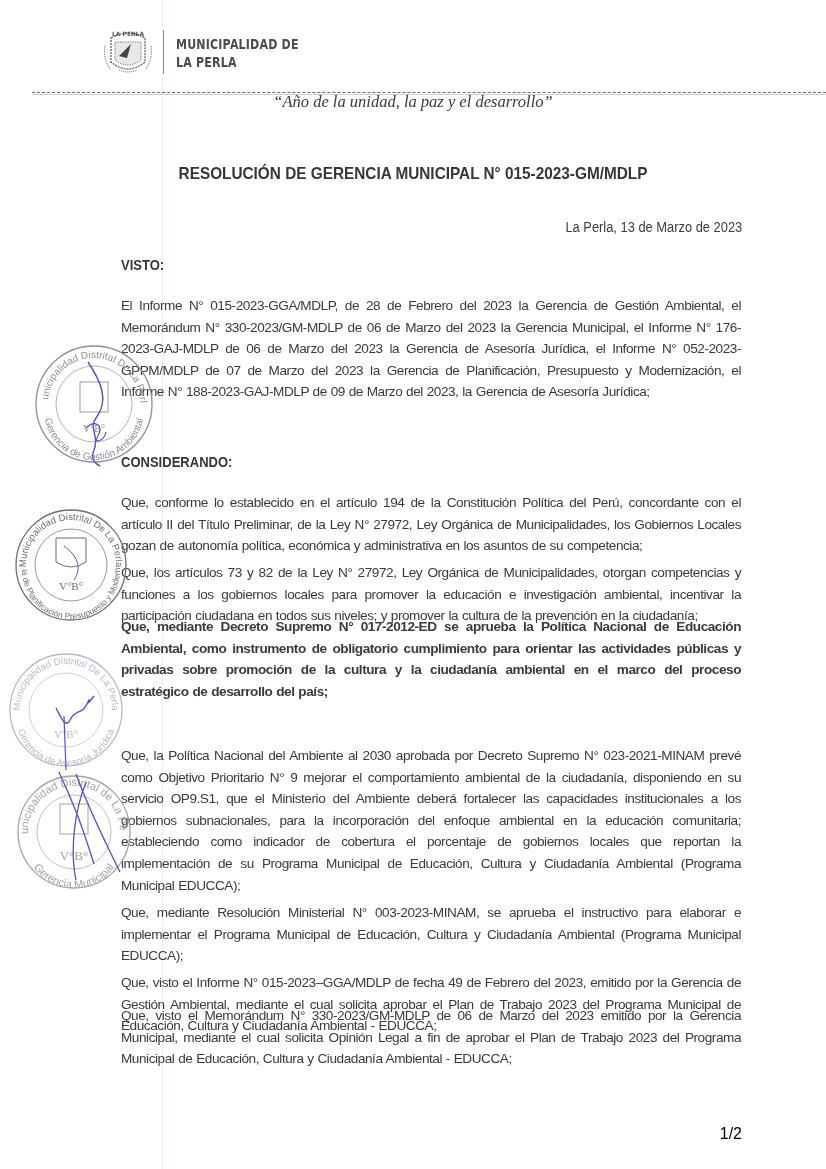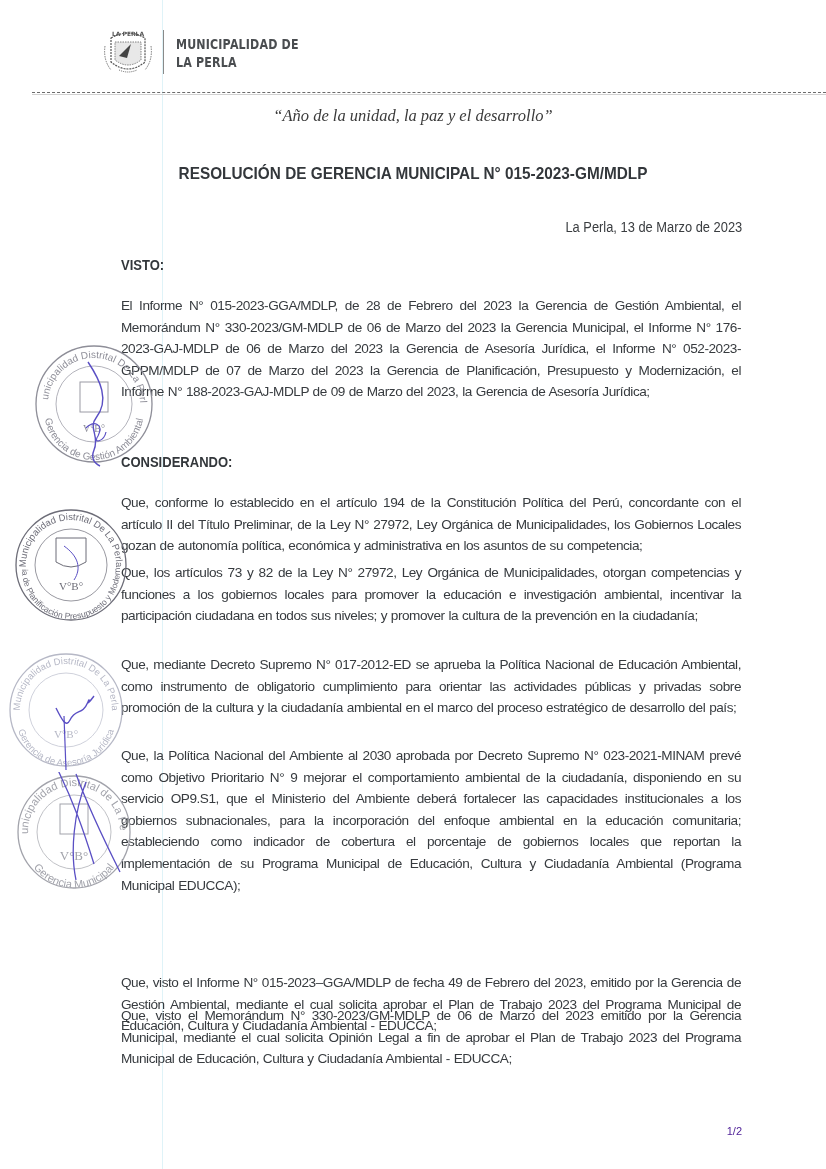--- a/index.html
+++ b/index.html
@@ -20,21 +20,21 @@
   }
   .header-rule {
     position: absolute; left: 32px; top: 92px; width: 794px; height: 0;
     border-top: 1px dashed #6b6b6b;
   }
   .header-rule2 {
     position: absolute; left: 32px; top: 94px; width: 794px; height: 0;
     border-top: 1px solid #d0d0d0;
   }
   .motto {
-    position: absolute; left: 0; width: 826px; top: 106px; text-align: center;
+    position: absolute; left: 0; width: 826px; top: 92px; text-align: center;
     font-family: "Liberation Serif", serif; font-style: italic; font-size: 16.5px; color: #3b3b3b;
   }
 
   .title {
     position: absolute; left: 0; top: 164px; width: 826px; text-align: center;
     font-family: "Liberation Sans", sans-serif; font-weight: bold; font-size: 16.5px; color: #33373b;
     transform: scaleX(0.93); transform-origin: 413px 0;
   }
   .date {
     position: absolute; right: 84px; top: 219px;
@@ -43,21 +43,21 @@
   .heading {
     position: absolute; left: 121px; font-weight: bold; font-size: 14px; color: #33373b;
     transform: scaleX(0.93); transform-origin: left top;
   }
   .para {
     position: absolute; left: 121px; width: 620px;
     font-size: 13.6px; line-height: 21.6px; text-align: justify; color: #373b3f;
     letter-spacing: -0.45px; word-spacing: 0.5px;
   }
   .page-num {
-    position: absolute; right: 84px; top: 1125px; font-size: 11px; color: #4c1d95;
+    position: absolute; right: 84px; top: 1125px; font-size: 16px; color: #000000;
   }
 
   
   .stamp { position: absolute; }
   .scan-line { position: absolute; left: 162px; top: 0; width: 1px; height: 1169px; background: #dff3f8; }
 </style>
 </head>
 <body>
 
 <div class="page">
@@ -84,22 +84,23 @@
   <div class="title">RESOLUCIÓN DE GERENCIA MUNICIPAL N° 015-2023-GM/MDLP</div>
   <div class="date">La Perla, 13 de Marzo de 2023</div>
 
   <div class="heading" style="top:257px;">VISTO:</div>
   <div class="para" style="top:295px;">El Informe N° 015-2023-GGA/MDLP, de 28 de Febrero del 2023 la Gerencia de Gestión Ambiental, el Memorándum N° 330-2023/GM-MDLP de 06 de Marzo del 2023 la Gerencia Municipal, el Informe N° 176-2023-GAJ-MDLP de 06 de Marzo del 2023 la Gerencia de Asesoría Jurídica, el Informe N° 052-2023-GPPM/MDLP de 07 de Marzo del 2023 la Gerencia de Planificación, Presupuesto y Modernización, el Informe N° 188-2023-GAJ-MDLP de 09 de Marzo del 2023, la Gerencia de Asesoría Jurídica;</div>
 
   <div class="heading" style="top:454px;">CONSIDERANDO:</div>
 
   <div class="para" style="top:492px;">Que, conforme lo establecido en el artículo 194 de la Constitución Política del Perú, concordante con el artículo II del Título Preliminar, de la Ley N° 27972, Ley Orgánica de Municipalidades, los Gobiernos Locales gozan de autonomía política, económica y administrativa en los asuntos de su competencia;</div>
   <div class="para" style="top:562px;">Que, los artículos 73 y 82 de la Ley N° 27972, Ley Orgánica de Municipalidades, otorgan competencias y funciones a los gobiernos locales para promover la educación e investigación ambiental, incentivar la participación ciudadana en todos sus niveles; y promover la cultura de la prevención en la ciudadanía;</div>
-  <div class="para" style="top:654px;">Que, mediante Decreto Supremo N° 017-2012-ED se aprueba la Política Nacional de Educación Ambiental, como instrumento de obligatorio cumplimiento para orientar las actividades públicas y privadas sobre promoción de la cultura y la ciudadanía ambiental en el marco del proceso estratégico de desarrollo del país;</div>
+  <div class="para" style="top:616px;font-weight:bold;">Que, mediante Decreto Supremo N° 017-2012-ED se aprueba la Política Nacional de Educación Ambiental, como instrumento de obligatorio cumplimiento para orientar las actividades públicas y privadas sobre promoción de la cultura y la ciudadanía ambiental en el marco del proceso estratégico de desarrollo del país;</div>
   <div class="para" style="top:745px;">Que, la Política Nacional del Ambiente al 2030 aprobada por Decreto Supremo N° 023-2021-MINAM prevé como Objetivo Prioritario N° 9 mejorar el comportamiento ambiental de la ciudadanía, disponiendo en su servicio OP9.S1, que el Ministerio del Ambiente deberá fortalecer las capacidades institucionales a los gobiernos subnacionales, para la incorporación del enfoque ambiental en la educación comunitaria; estableciendo como indicador de cobertura el porcentaje de gobiernos locales que reportan la implementación de su Programa Municipal de Educación, Cultura y Ciudadanía Ambiental (Programa Municipal EDUCCA);</div>
+  <div class="para" style="top:902px;">Que, mediante Resolución Ministerial N° 003-2023-MINAM, se aprueba el instructivo para elaborar e implementar el Programa Municipal de Educación, Cultura y Ciudadanía Ambiental (Programa Municipal EDUCCA);</div>
   <div class="para" style="top:972px;">Que, visto el Informe N° 015-2023–GGA/MDLP de fecha 49 de Febrero del 2023, emitido por la Gerencia de Gestión Ambiental, mediante el cual solicita aprobar el Plan de Trabajo 2023 del Programa Municipal de Educación, Cultura y Ciudadanía Ambiental - EDUCCA;</div>
   <div class="para" style="top:1005px;">Que, visto el Memorándum N° 330-2023/GM-MDLP de 06 de Marzo del 2023 emitido por la Gerencia Municipal, mediante el cual solicita Opinión Legal a fin de aprobar el Plan de Trabajo 2023 del Programa Municipal de Educación, Cultura y Ciudadanía Ambiental - EDUCCA;</div>
 
   <div class="page-num">1/2</div>
 
   <svg class="stamp" style="left:30px; top:340px; width:128px; height:128px;" viewBox="0 0 128 128">
     <defs>
       <path id="s1top" d="M18 64 A46 46 0 0 1 110 64"></path>
       <path id="s1bot" d="M14 70 A50 50 0 0 0 114 70"></path>
     </defs>

